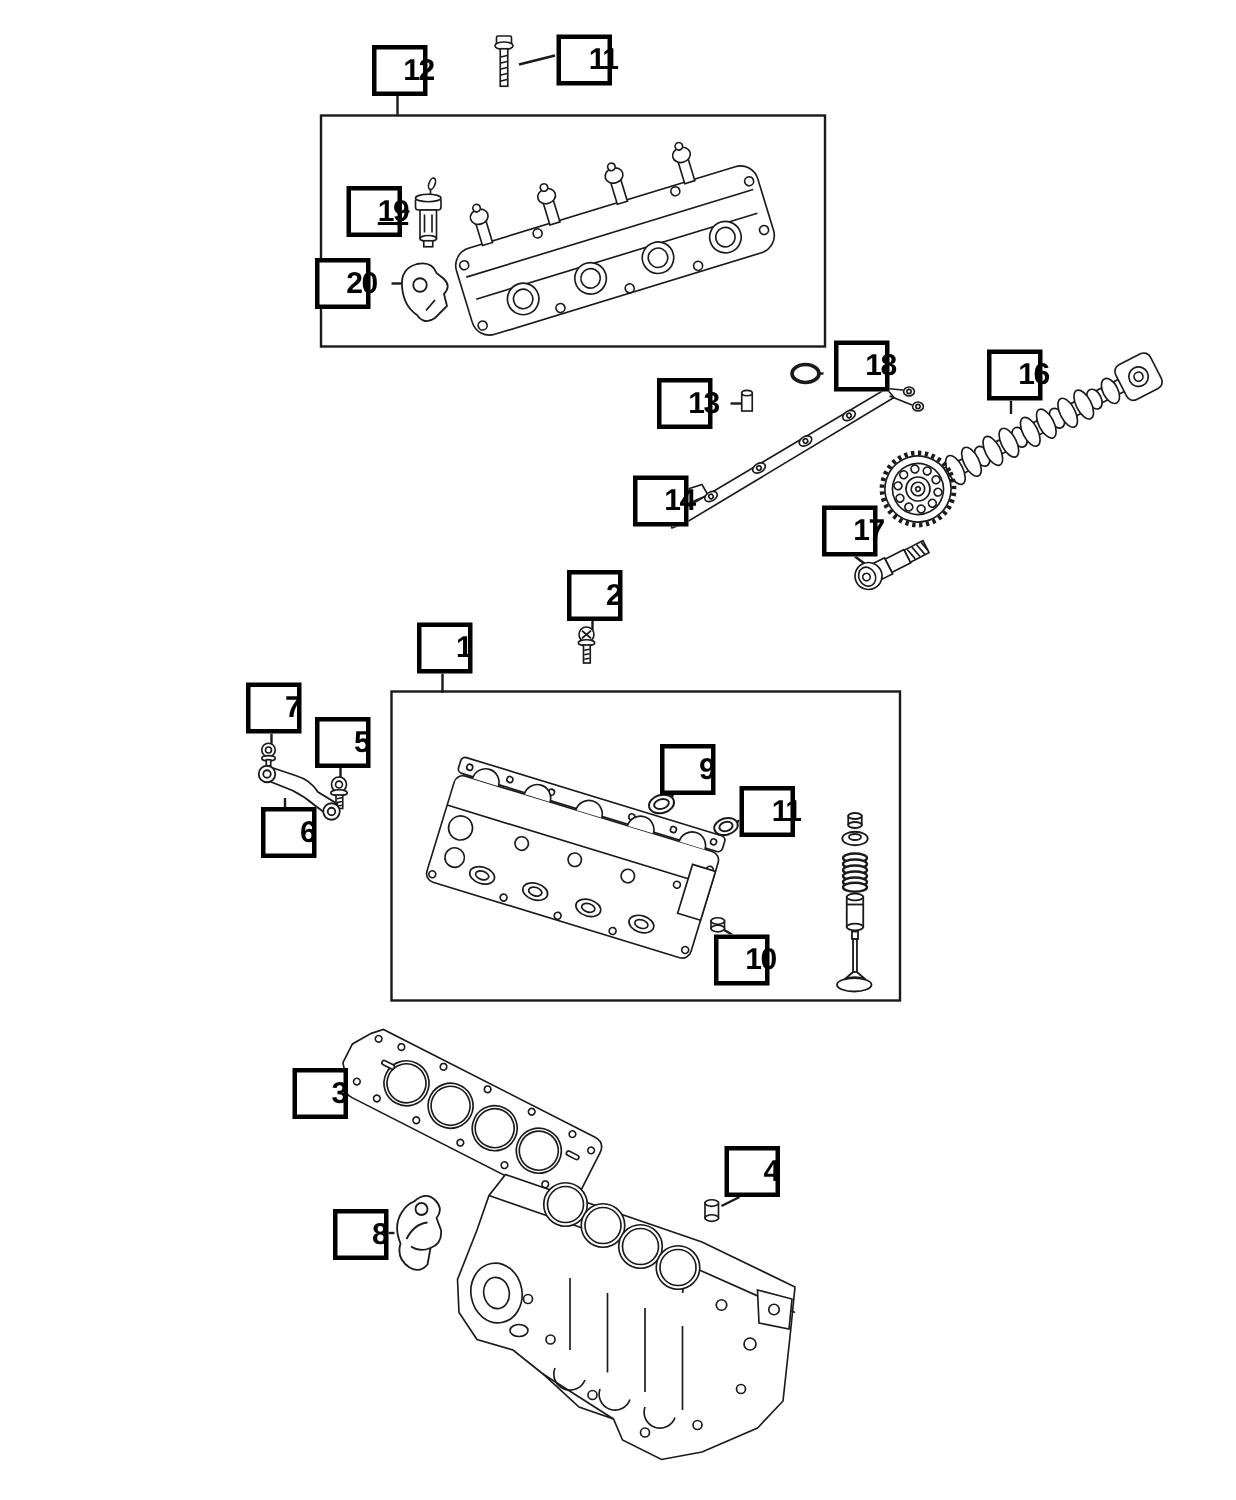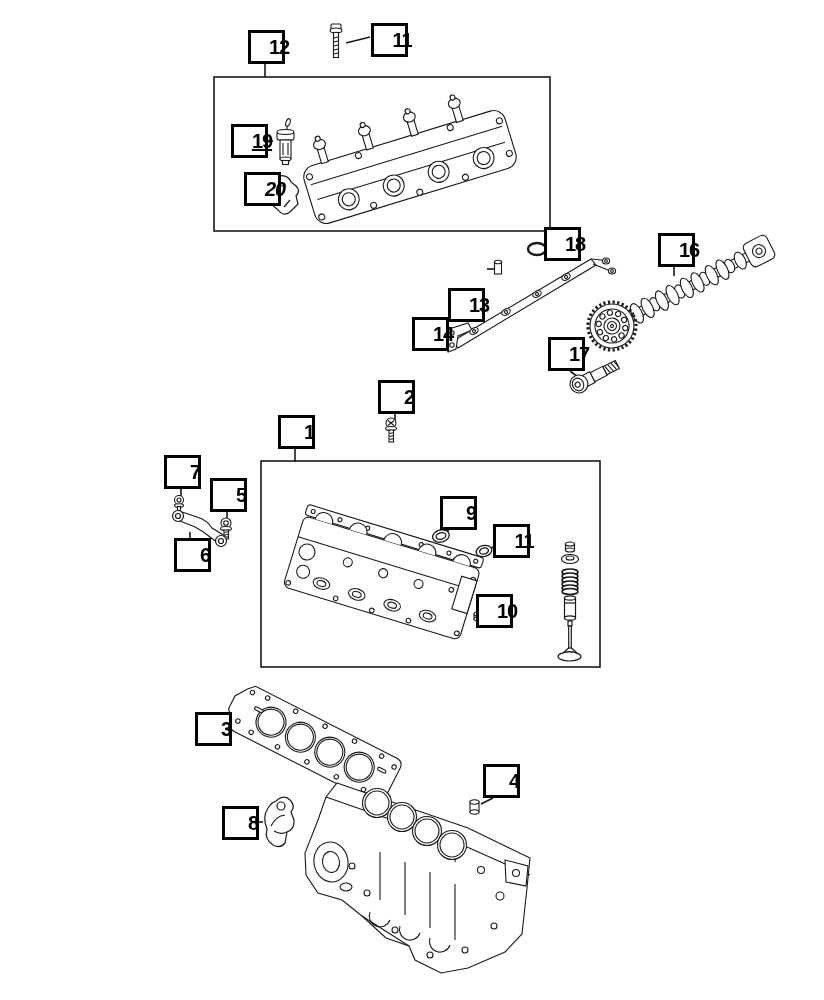--- a/index.html
+++ b/index.html
@@ -445,25 +445,25 @@
 
   <div class="callout" style="left:278px; top:415px;">1</div>
   <div class="callout" style="left:378px; top:380px;">2</div>
   <div class="callout" style="left:195px; top:712px;">3</div>
   <div class="callout" style="left:483px; top:764px;">4</div>
   <div class="callout" style="left:210px; top:478px;">5</div>
   <div class="callout" style="left:174px; top:538px;">6</div>
   <div class="callout" style="left:164px; top:455px;">7</div>
   <div class="callout" style="left:222px; top:806px;">8</div>
   <div class="callout" style="left:440px; top:496px;">9</div>
-  <div class="callout" style="left:476px; top:594px;">10</div>
+  <div class="callout" style="left:476px; top:623px;">10</div>
   <div class="callout" style="left:493px; top:524px;">11</div>
   <div class="callout" style="left:248px; top:30px;">12</div>
-  <div class="callout" style="left:448px; top:252px;margin-top:36px;">13</div>
-  <div class="callout" style="left:412px; top:317px;">14</div>
+  <div class="callout" style="left:438px; top:252px;">13</div>
+  <div class="callout" style="left:422px; top:317px;">14</div>
   <div class="callout" style="left:371px; top:23px;">11</div>
   <div class="callout" style="left:658px; top:233px;">16</div>
   <div class="callout" style="left:548px; top:337px;">17</div>
-  <div class="callout" style="left:544px; top:227px;">18</div>
+  <div class="callout" style="left:556px; top:227px;">18</div>
   <div class="callout" style="left:231px; top:124px;text-decoration:underline;">19</div>
-  <div class="callout" style="left:244px; top:172px;font-style:italic;">20</div>
+  <div class="callout" style="left:210px; top:172px;">20</div>
 
 </div>
 
 </body></html>

